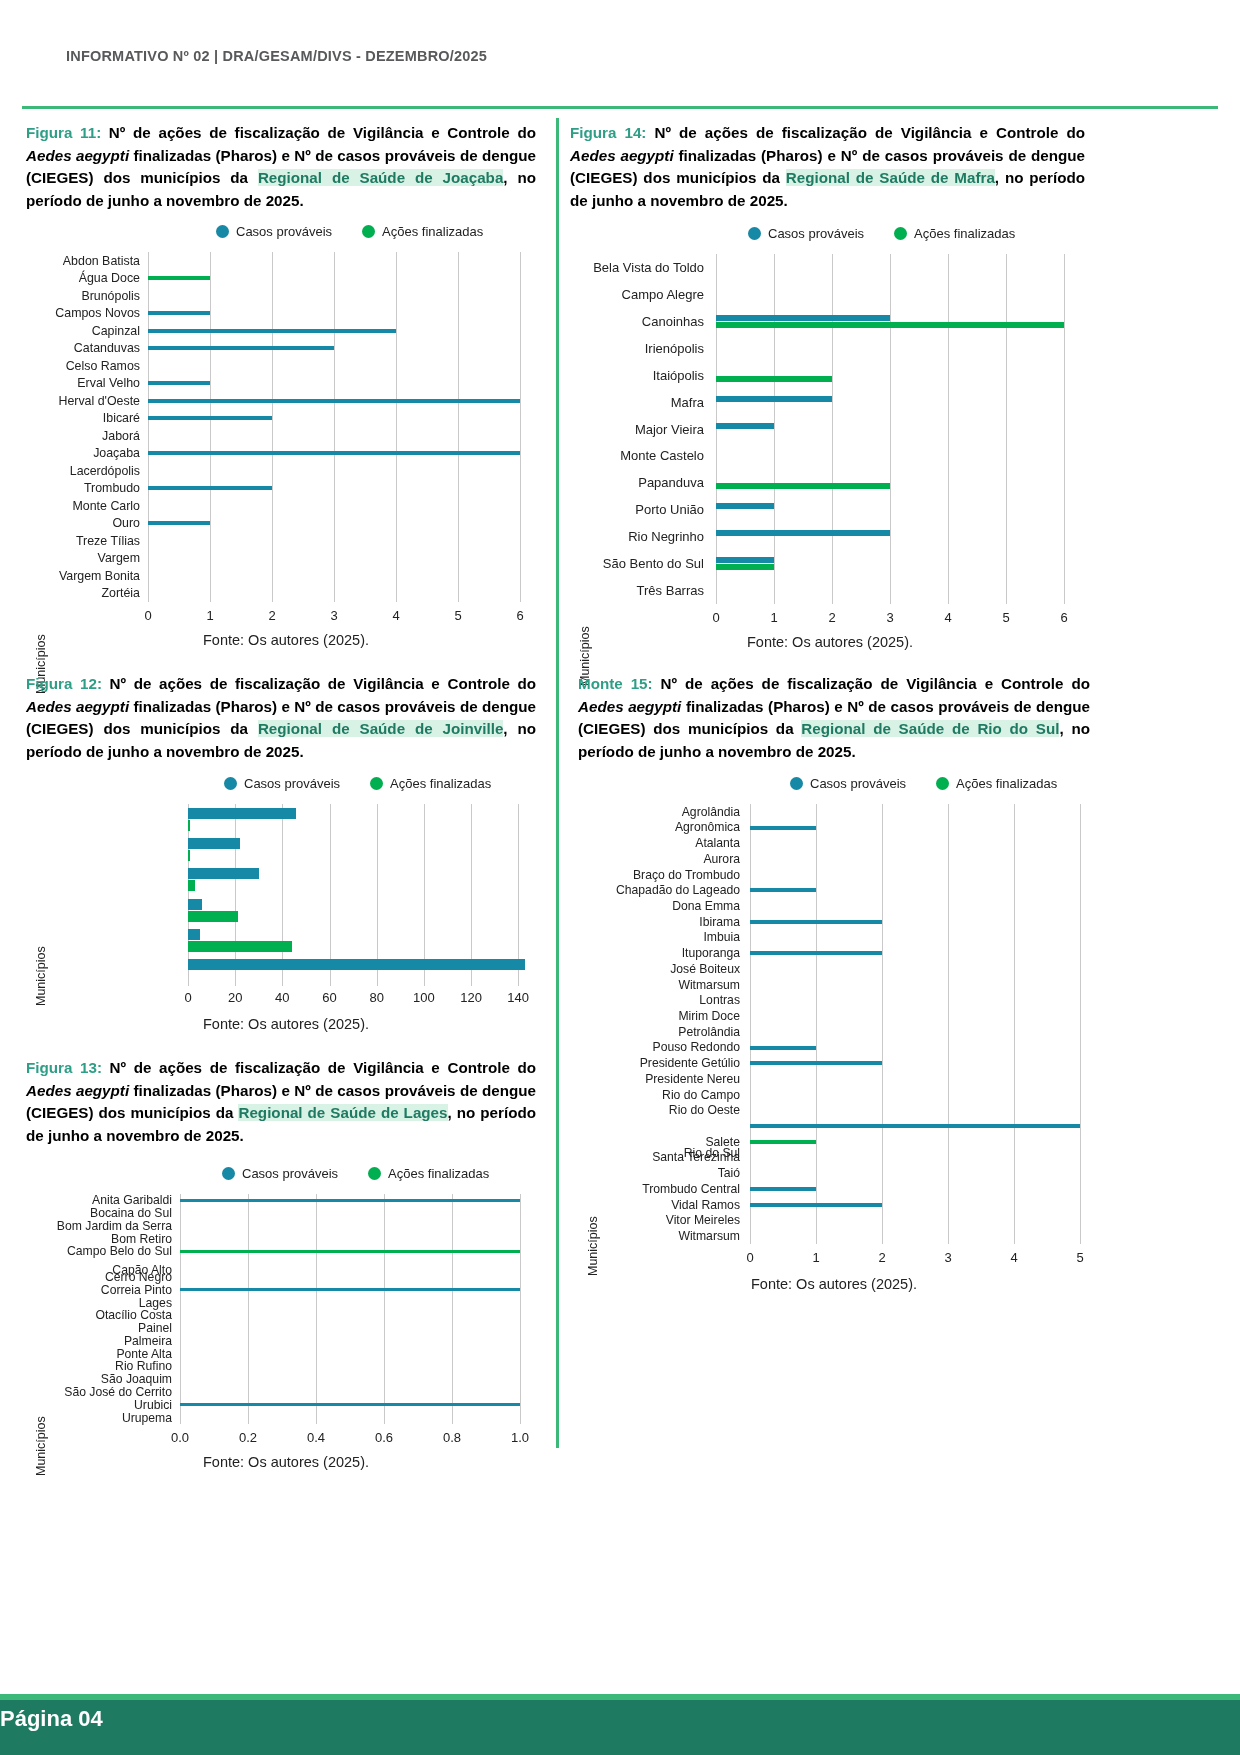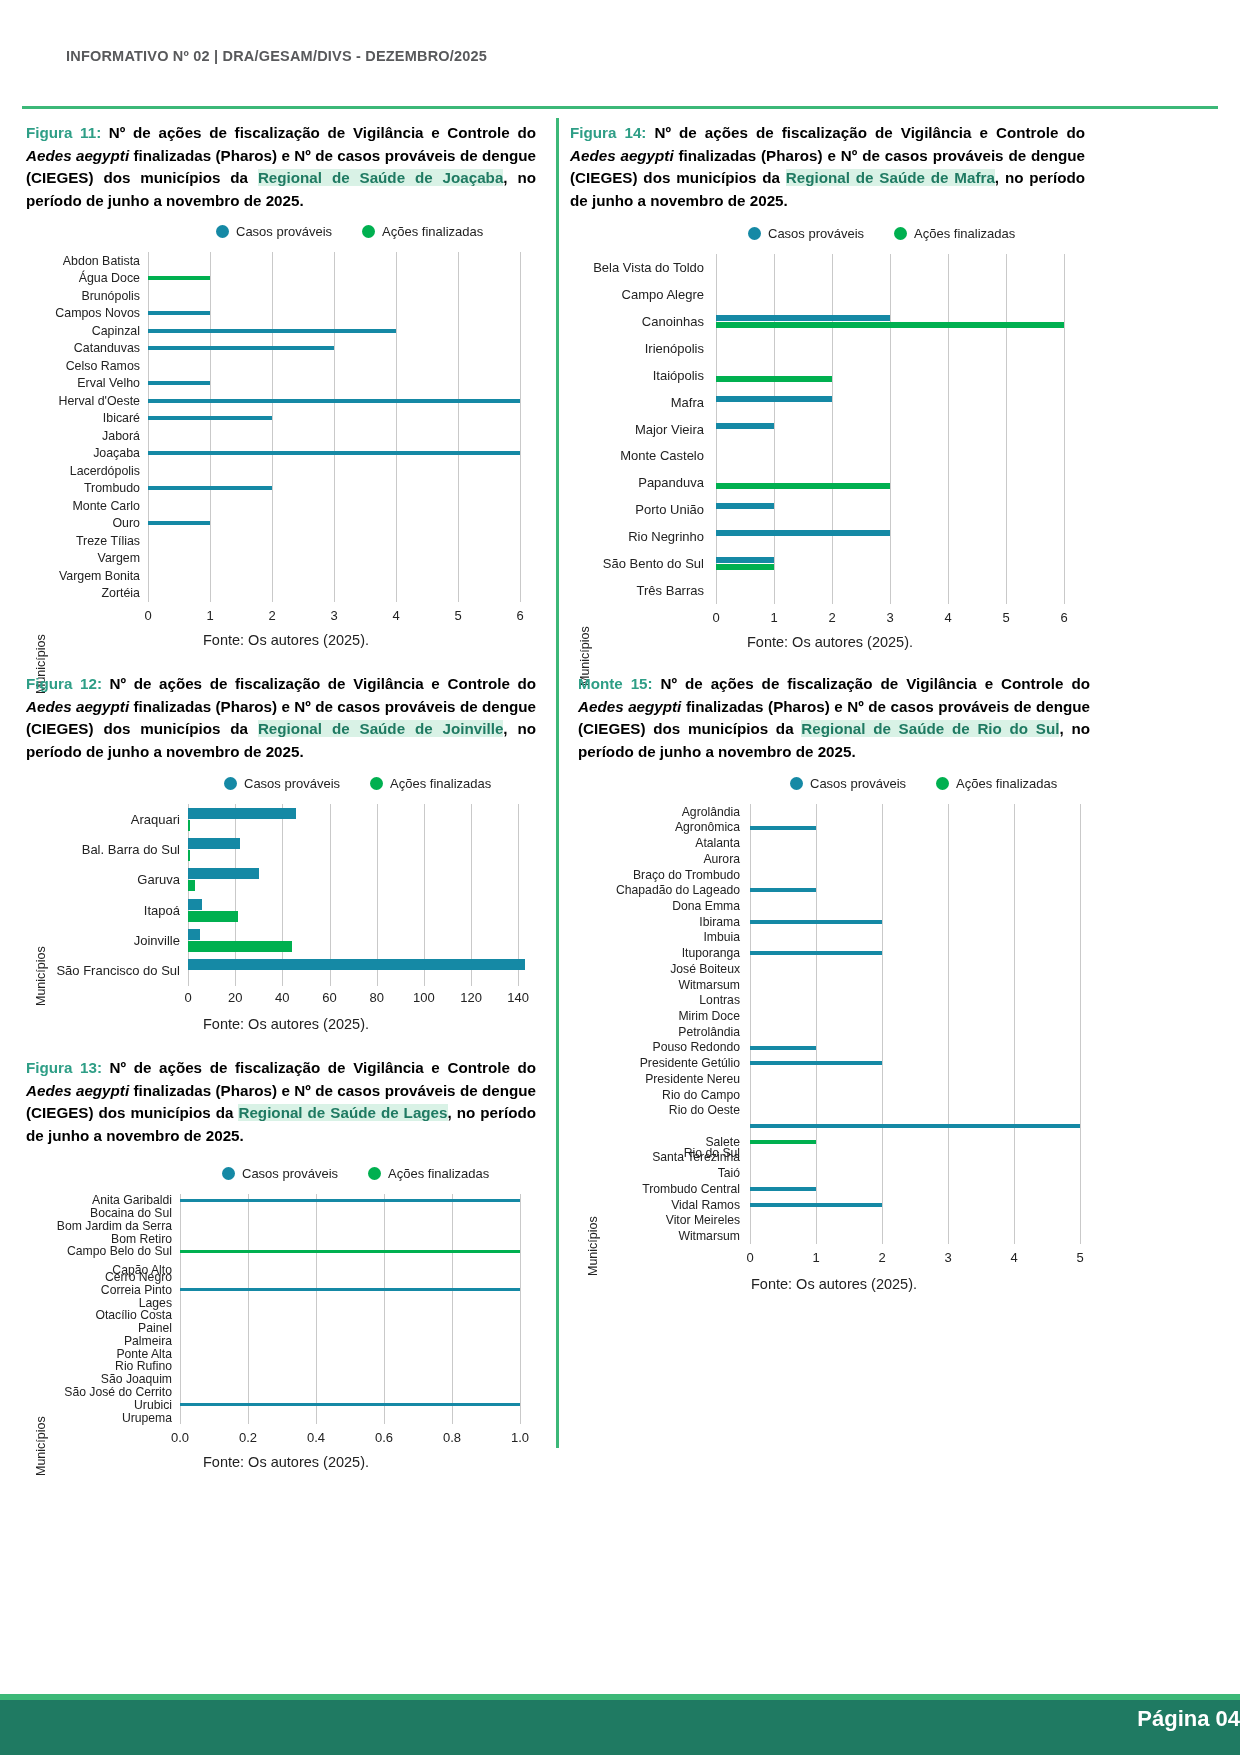--- a/index.html
+++ b/index.html
@@ -29,21 +29,21 @@
   
   .footer-band {
     position:absolute; left:0; top:1694px; width:1240px; height:61px;
     background:#1f7a62;
   }
   .footer-band .accent {
     position:absolute; left:0; top:0; width:1240px; height:6px;
     background:#3cb878;
   }
   .footer-text {
-    position:absolute; left:0; top:1706px; width:1240px; text-align:right;
+    position:absolute; left:0; top:1706px; width:1240px; text-align:left;
     color:#ffffff; font-size:22px; font-weight:bold;
   }
   
   .caption {
     position:absolute; font-size:15.2px; line-height:1.48;
     font-weight:bold; color:#000; text-align:justify;
   }
   .caption .fignum { color:#2e9e86; }
   .caption .ital { font-style:italic; }
   .caption .hl { background:#d9f2e6; color:#1f7a62; }
@@ -175,28 +175,20 @@
     <span class="item">
         <span class="dot blue"></span>
         <span>Casos prováveis</span>
       </span>
     <span class="item">
         <span class="dot green"></span>
         <span>Ações finalizadas</span>
       </span>
   </div>
   <div class="axis-title-y" style="left:8px; top:230px;">Municípios</div>
-  <div class="ylabels" style="left: 0px; top: 28px; width: 160px; position: absolute; height: 182px;">
-      <div class="ylab" style="font-size: 13px; top: 8.66667px; padding-right: 6px;">Araquari</div>
-      <div class="ylab" style="font-size: 13px; top: 39px; padding-right: 6px;">Bal. Barra do Sul</div>
-      <div class="ylab" style="font-size: 13px; top: 69.3333px; padding-right: 6px;">Garuva</div>
-      <div class="ylab" style="font-size: 13px; top: 99.6667px; padding-right: 6px;">Itapoá</div>
-      <div class="ylab" style="font-size: 13px; top: 130px; padding-right: 6px;">Joinville</div>
-      <div class="ylab" style="font-size: 13px; top: 160.333px; padding-right: 6px;">São Francisco do Sul</div>
-    </div>
   <div class="plot" style="left:162px; top:28px; width:342px; height:182px;">
     <div class="plot-bg"></div>
   <div class="gl" style="left: 0px;"></div>
       <div class="gl" style="left: 47.1724px;"></div>
       <div class="gl" style="left: 94.3448px;"></div>
       <div class="gl" style="left: 141.517px;"></div>
       <div class="gl" style="left: 188.69px;"></div>
       <div class="gl" style="left: 235.862px;"></div>
       <div class="gl" style="left: 283.034px;"></div>
       <div class="gl" style="left: 330.207px;"></div>

